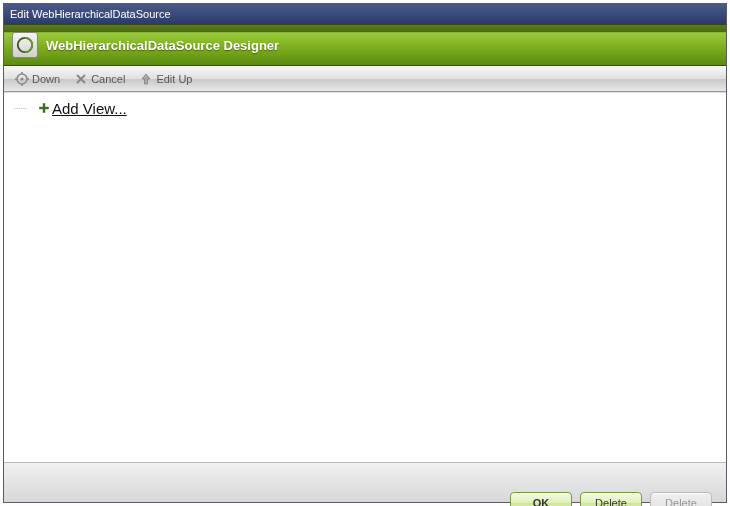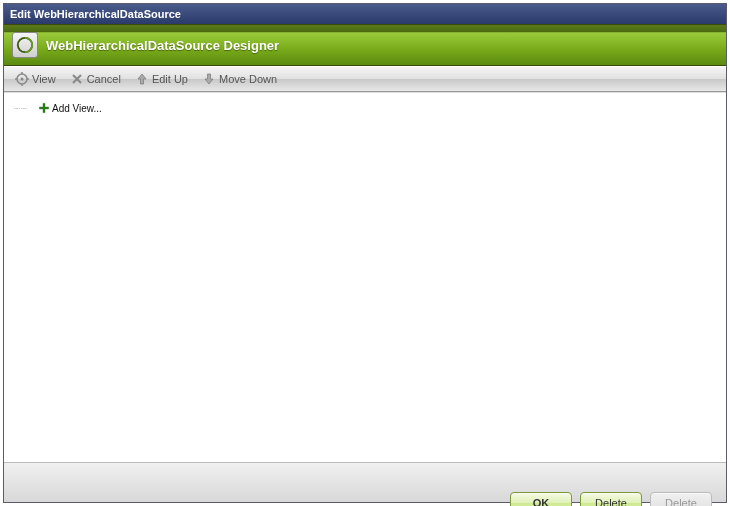--- a/index.html
+++ b/index.html
@@ -13,21 +13,21 @@
   width: 724px;
   height: 500px;
   border: 1px solid #5a5a6a;
   display: flex;
   flex-direction: column;
   background: #fff;
 }
 .titlebar {
   background: linear-gradient(to bottom, #4a5a8a 0%, #2a3a6a 100%);
   color: #fff;
-  font-weight: bold;
+  font-weight: normal;
   font-size: 11px;
   padding: 3px 6px;
   height: 20px;
   line-height: 14px;
 }
 .designer-header {
   height: 42px;
   background: linear-gradient(to bottom,
     #5a7a1a 0%, #4a6a10 18%,
     #9acb3a 19%, #7aab1a 60%,
@@ -100,22 +100,23 @@
 }
 .tree-plus {
   width: 12px;
   height: 12px;
   display: inline-flex;
   align-items: center;
   justify-content: center;
 }
 .tree-link {
   color: #111;
+  text-decoration: underline;
   cursor: pointer;
-  font-size: 10px;
+  font-size: 15px;
   text-align: center;
 }
 .button-bar {
   height: 40px;
   background: linear-gradient(to bottom, #f0f0f0, #d8d8d8);
   border-top: 1px solid #bbb;
   display: flex;
   align-items: center;
   justify-content: flex-end;
   gap: 8px;
@@ -170,46 +171,38 @@
             <circle cx="7" cy="7" r="5" fill="none" stroke="#888" stroke-width="1.5"></circle>
             <circle cx="7" cy="7" r="1.5" fill="#888"></circle>
             <g stroke="#888" stroke-width="1.5">
               <line x1="7" y1="0" x2="7" y2="2"></line>
               <line x1="7" y1="12" x2="7" y2="14"></line>
               <line x1="0" y1="7" x2="2" y2="7"></line>
               <line x1="12" y1="7" x2="14" y2="7"></line>
             </g>
           </svg>
       </span>
-      <span>View</span>
+      <span>Down</span>
     </div>
     <div class="tb-btn">
       <span class="tb-icon">
         <svg viewBox="0 0 14 14">
             <line x1="3" y1="3" x2="11" y2="11" stroke="#888" stroke-width="2"></line>
             <line x1="11" y1="3" x2="3" y2="11" stroke="#888" stroke-width="2"></line>
           </svg>
       </span>
       <span>Cancel</span>
     </div>
     <div class="tb-btn">
       <span class="tb-icon">
         <svg viewBox="0 0 14 14">
             <path d="M7 2 L11 7 L8.5 7 L8.5 12 L5.5 12 L5.5 7 L3 7 Z" fill="#aaa" stroke="#777" stroke-width="0.7"></path>
           </svg>
       </span>
       <span>Edit Up</span>
-    </div>
-    <div class="tb-btn">
-      <span class="tb-icon">
-        <svg viewBox="0 0 14 14">
-            <path d="M7 12 L3 7 L5.5 7 L5.5 2 L8.5 2 L8.5 7 L11 7 Z" fill="#aaa" stroke="#777" stroke-width="0.7"></path>
-          </svg>
-      </span>
-      <span>Move Down</span>
     </div>
   </div>
 
   <div class="content">
     <div class="tree-line">
       <span class="tree-connector">┈┈</span>
       <span class="tree-plus">
         <svg viewBox="0 0 10 10">
             <line x1="5" y1="1" x2="5" y2="9" stroke="#2a7a1a" stroke-width="2"></line>
             <line x1="1" y1="5" x2="9" y2="5" stroke="#2a7a1a" stroke-width="2"></line>

